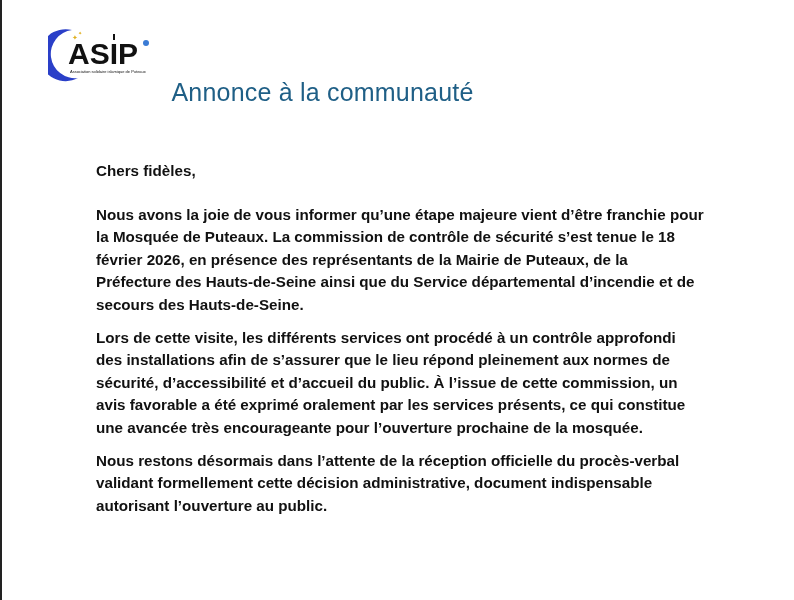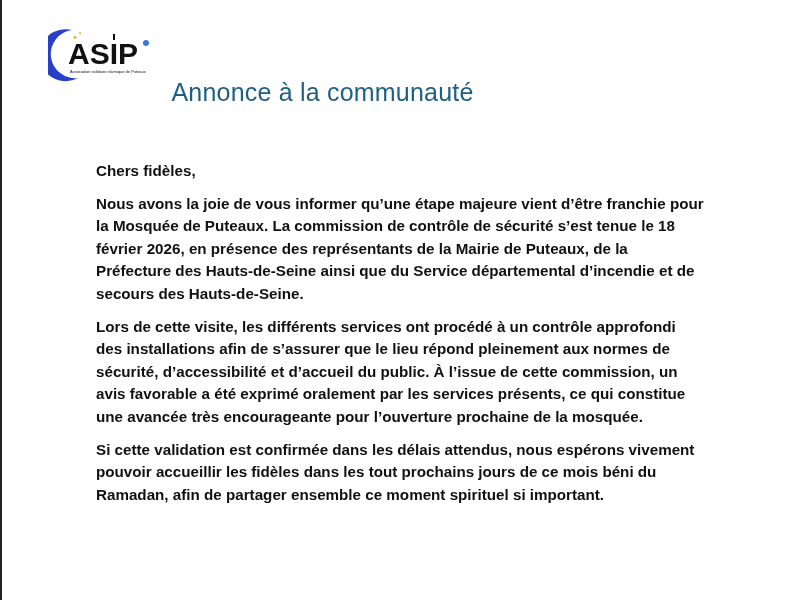--- a/index.html
+++ b/index.html
@@ -46,21 +46,21 @@
       position: absolute;
       left: 96px;
       top: 160px;
       width: 610px;
       font-size: 15.2px;
       line-height: 22.6px;
       color: #111111;
     }
     .greeting {
       font-weight: bold;
-      margin: 0 0 10px 0;
+      margin: 0 0 21px 0;
     }
     .para {
       margin: 0 0 10px 0;
       font-weight: bold;
     }
   </style>
 </head>
 <body>
 
 <div class="page-edge"></div>
@@ -82,14 +82,14 @@
     <text x="22" y="47" font-size="4" fill="#111111" font-family="Liberation Sans, sans-serif">Association solidaire islamique de Puteaux</text>
   </svg>
 </div>
 
 <div class="title">Annonce à la communauté</div>
 
 <div class="content">
   <p class="greeting">Chers fidèles,</p>
   <p class="para">Nous avons la joie de vous informer qu’une étape majeure vient d’être franchie pour la Mosquée de Puteaux. La commission de contrôle de sécurité s’est tenue le 18 février 2026, en présence des représentants de la Mairie de Puteaux, de la Préfecture des Hauts-de-Seine ainsi que du Service départemental d’incendie et de secours des Hauts-de-Seine.</p>
   <p class="para">Lors de cette visite, les différents services ont procédé à un contrôle approfondi des installations afin de s’assurer que le lieu répond pleinement aux normes de sécurité, d’accessibilité et d’accueil du public. À l’issue de cette commission, un avis favorable a été exprimé oralement par les services présents, ce qui constitue une avancée très encourageante pour l’ouverture prochaine de la mosquée.</p>
-  <p class="para">Si cette validation est confirmée dans les délais attendus, nous espérons vivement pouvoir accueillir les fidèles dans les tout prochains jours de ce mois béni du Ramadan, afin de partager ensemble ce moment spirituel si important.</p>
+  <p class="para">Nous restons désormais dans l’attente de la réception officielle du procès-verbal validant formellement cette décision administrative, document indispensable autorisant l’ouverture au public.</p>
 </div>
 
 </body></html>

